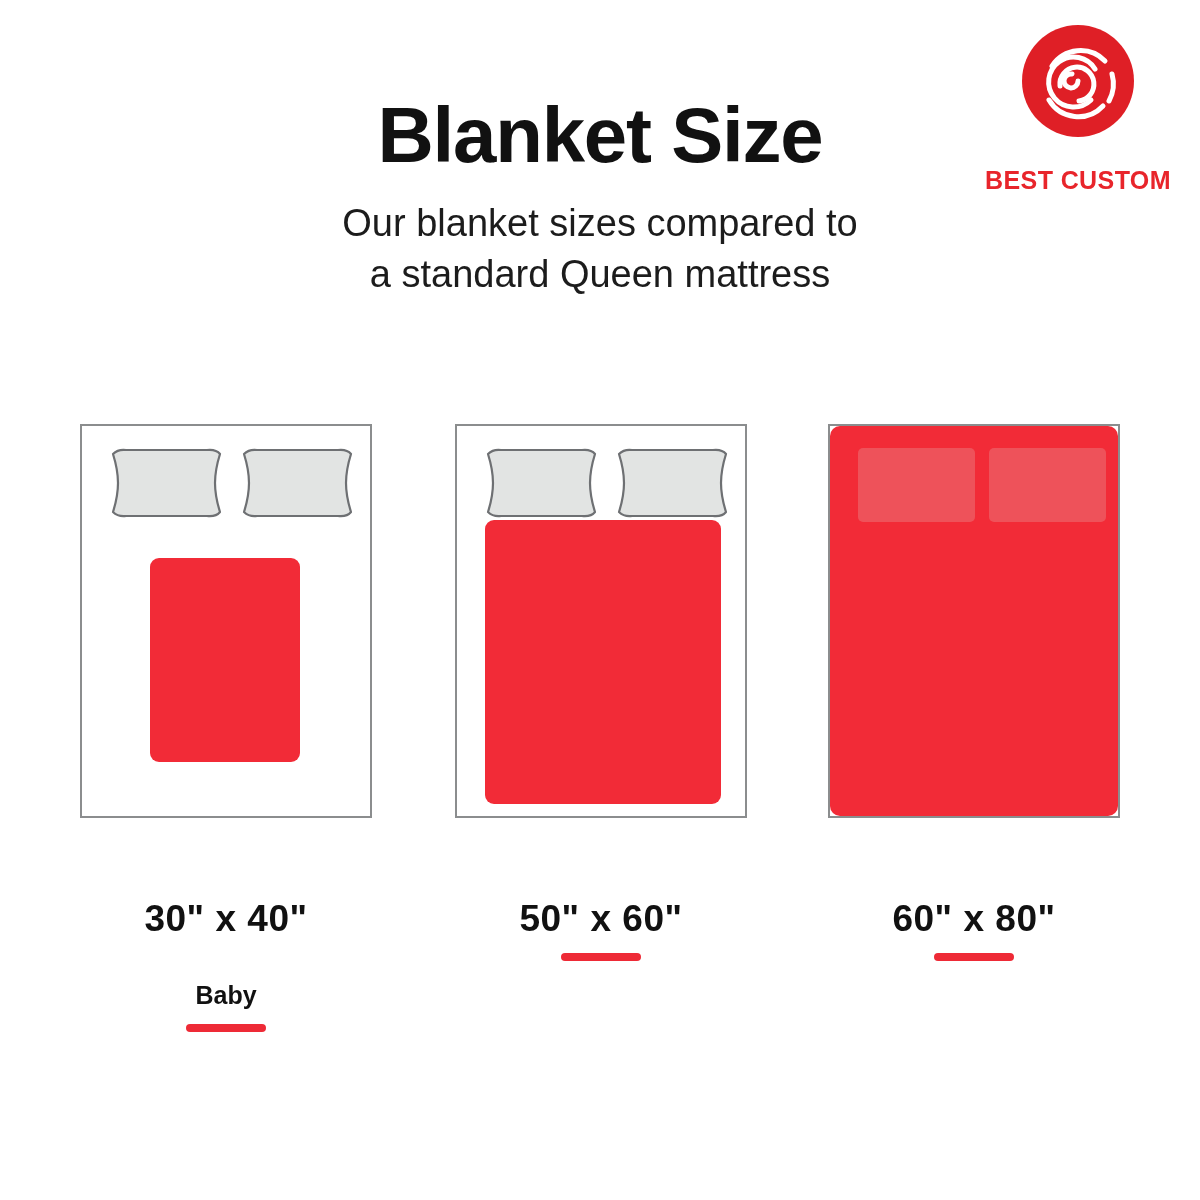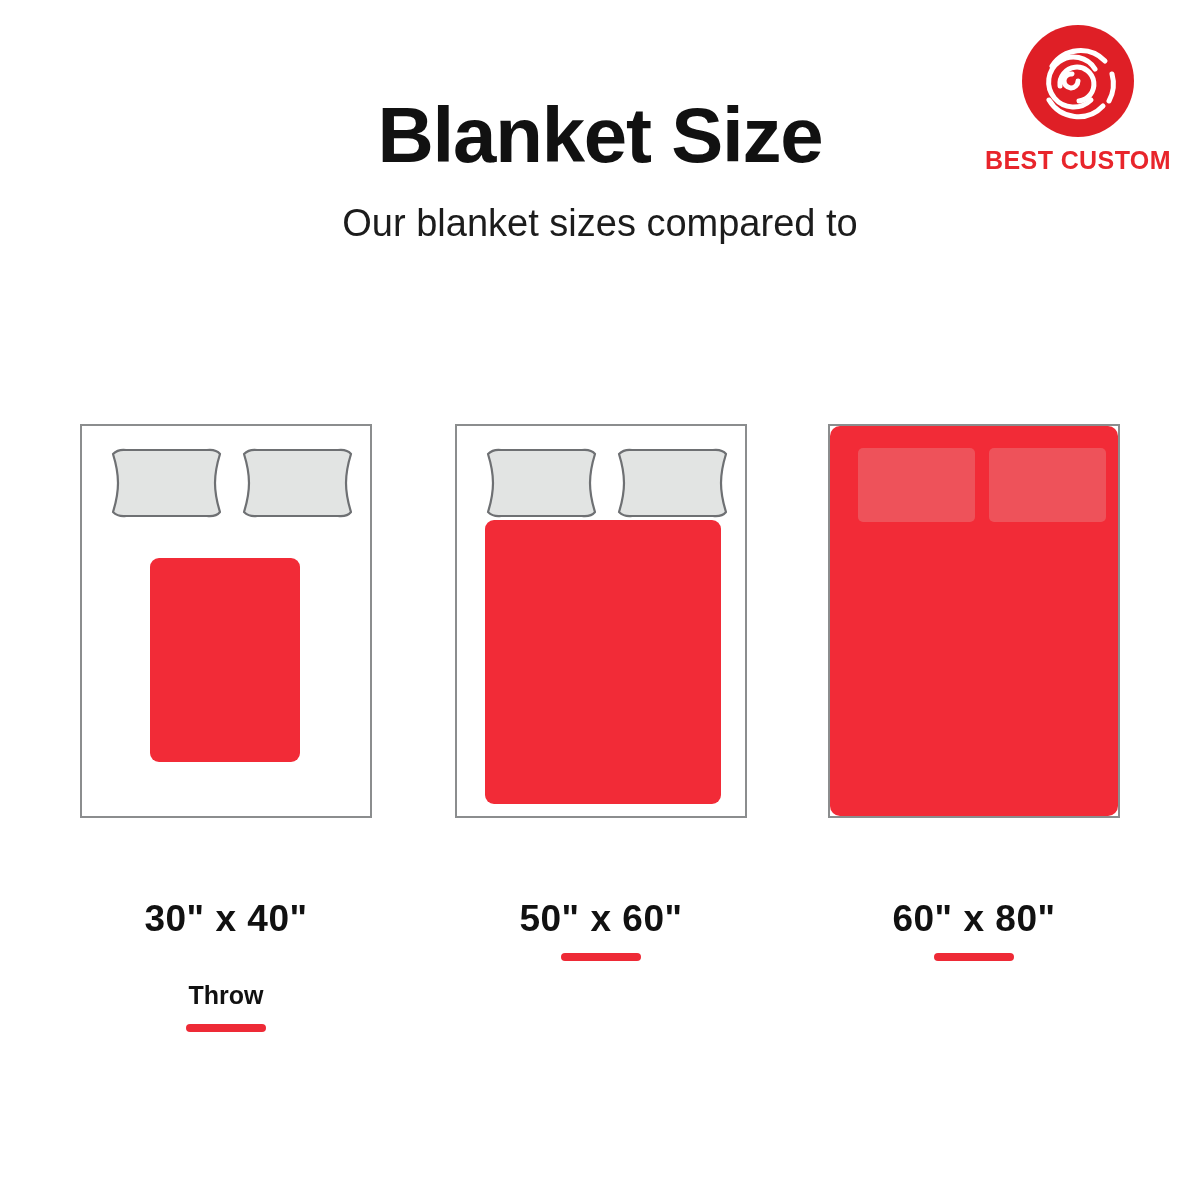--- a/index.html
+++ b/index.html
@@ -18,20 +18,21 @@
 
   
   #brand-logo {
     position: absolute;
     top: 22px;
     right: 22px;
     width: 200px;
     display: flex;
     flex-direction: column;
     align-items: center;
+    gap: 20px;
   }
   #logo-mark {
     width: 118px;
     height: 118px;
     display: block;
   }
   #brand-name {
     margin-top: 6px;
     font-size: 25px;
     font-weight: bold;
@@ -189,20 +190,21 @@
       <path d="M93 52 a36 36 0 0 1 -3 27"></path>
     </g>
   </svg>
   <div id="brand-name">BEST CUSTOM</div>
 </div>
 
 <div id="header-block">
   <h1 id="page-title">Blanket Size</h1>
   <div id="subtitle">
     <span class="sub-line">Our blanket sizes compared to</span>
+    <span class="sub-line">a standard Queen mattress</span>
   </div>
 </div>
 
 <div id="beds-row">
 
   <div class="bed-col col-0">
     <div class="bed-frame"></div>
     <div class="pillow left">
       <svg viewBox="0 0 117 74" preserveAspectRatio="none">
         <path d="M5 8 Q10 3 18 4 L99 4 Q108 3 112 8 Q107 24 107 37 Q107 50 112 66 Q108 71 99 70 L18 70 Q10 71 5 66 Q10 50 10 37 Q10 24 5 8 Z" fill="#E2E4E3" stroke="#6E7073" stroke-width="2.2" stroke-linejoin="round"></path>
@@ -236,21 +238,21 @@
     <div class="blanket">
       <div class="queen-pillow-overlay left"></div>
       <div class="queen-pillow-overlay right"></div>
     </div>
   </div>
 </div>
 
 <div id="labels-row">
   <div class="label-col col-0">
     <div class="dimension-text">30" x 40"</div>
-    <div class="size-name">Throw</div>
+    <div class="size-name">Baby</div>
     <div class="accent-bar"></div>
   </div>
   <div class="label-col col-1">
     <div class="dimension-text">50" x 60"</div>
     <div class="accent-bar"></div>
   </div>
   <div class="label-col col-2">
     <div class="dimension-text">60" x 80"</div>
     <div class="accent-bar"></div>
   </div>

